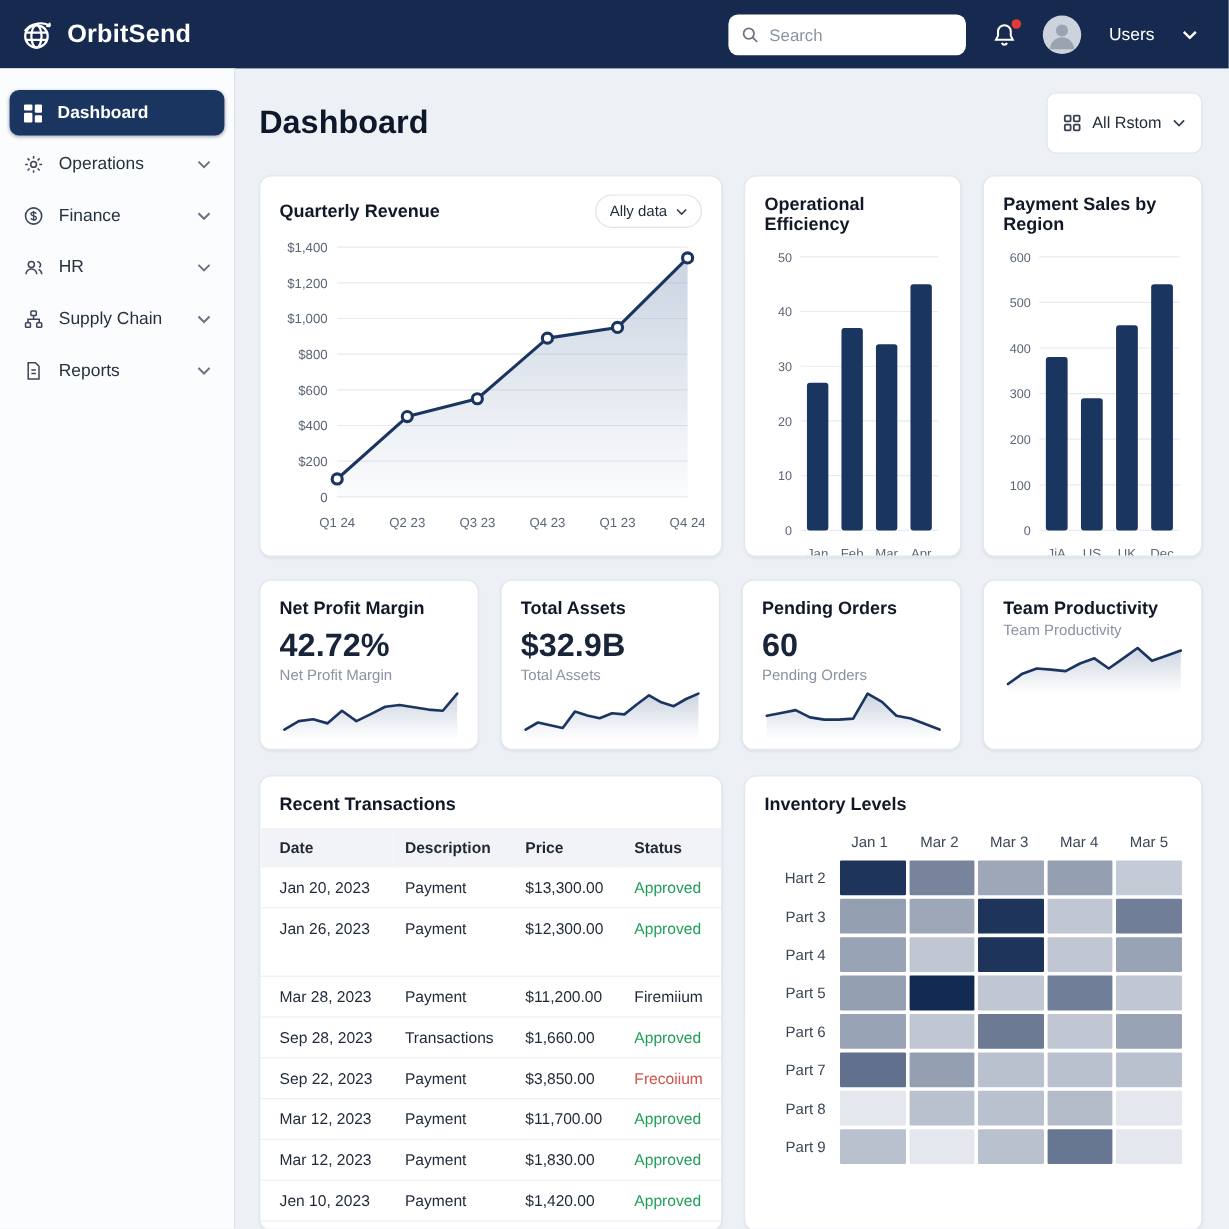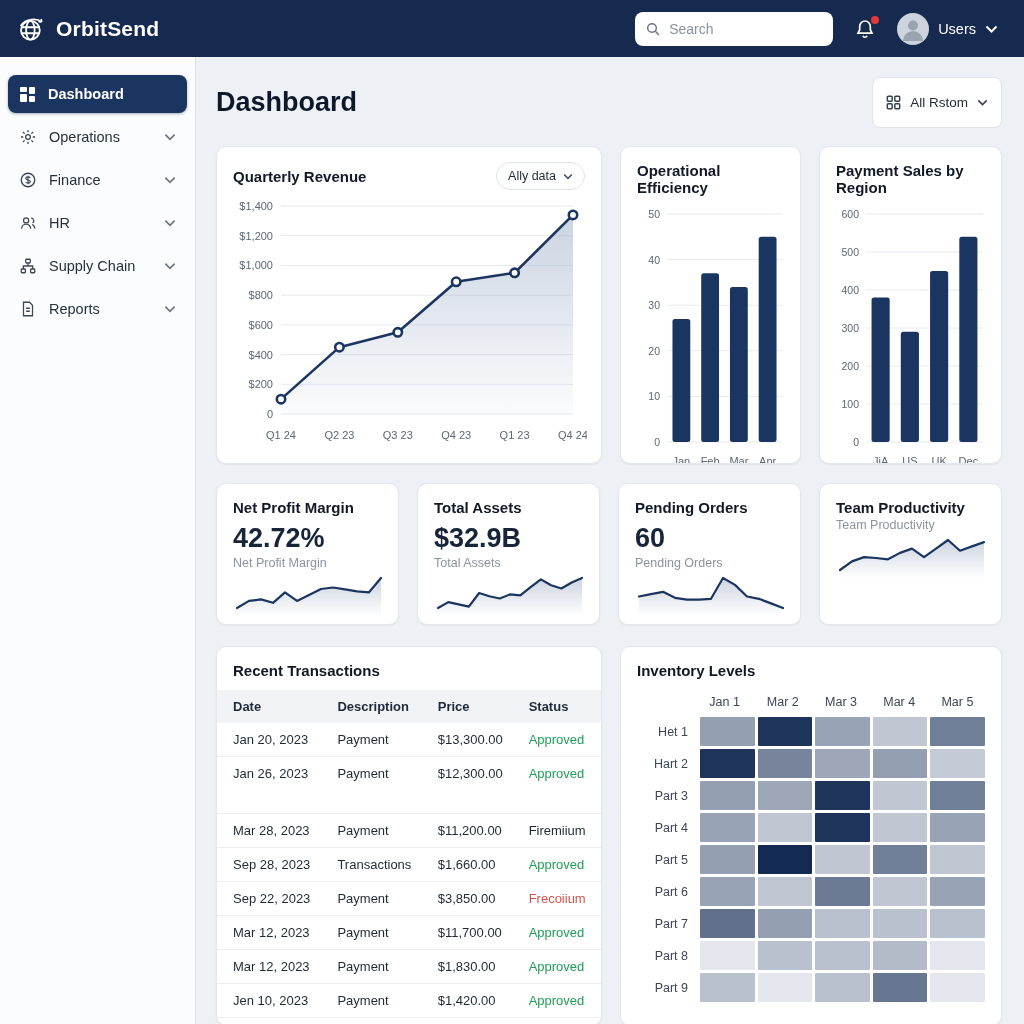--- a/index.html
+++ b/index.html
@@ -9,21 +9,21 @@
 
   
   .navbar { height:57px; background:#16294e; display:flex; align-items:center; padding:0 26px 0 16px; }
   .brand { display:flex; align-items:center; gap:10px; color:#fff; font-size:21px; font-weight:bold; letter-spacing:.2px; }
   .nav-right { margin-left:auto; display:flex; align-items:center; gap:20px; }
   .search { width:198px; height:34px; background:#fff; border-radius:8px; display:flex; align-items:center; gap:8px; padding:0 10px; }
   .search input { border:none; outline:none; font-size:14px; width:100%; color:#374151; background:transparent; font-family:"Liberation Sans",sans-serif; }
   .search input::placeholder { color:#8a93a3; }
   .bell { position:relative; width:24px; height:24px; cursor:pointer; }
   .bell .dot { position:absolute; top:-1px; right:-2px; width:8px; height:8px; background:#e03a3a; border-radius:50%; }
-  .user-wrap { display:flex; align-items:center; gap:9px; cursor:pointer; }
+  .user-wrap { display:flex; align-items:center; gap:23px; cursor:pointer; }
   .avatar { width:32px; height:32px; border-radius:50%; background:#cdd3dc; overflow:hidden; display:flex; align-items:center; justify-content:center; }
   .user-label { color:#fff; font-size:14.5px; }
 
   
   .layout { display:flex; height:967px; }
   .sidebar { width:196px; background:#fbfcfe; border-right:1px solid #dde2e9; padding:18px 8px 0 8px; flex-shrink:0; }
   .side-item { height:38px; display:flex; align-items:center; gap:12px; padding:0 11px; border-radius:8px; color:#26313f; font-size:14.5px; margin-bottom:5px; cursor:pointer; }
   .side-item.active { background:#1b3561; color:#fff; font-weight:bold; box-shadow:0 1px 3px rgba(10,25,60,.35); }
   .side-item .chev { margin-left:auto; display:flex; }
   .icon { display:inline-flex; align-items:center; justify-content:center; }
@@ -464,28 +464,20 @@
         <div class="card-title">Inventory Levels</div>
         <div class="hm-head" id="hm-head">
             <div class="hm-col">Jan 1</div>
             <div class="hm-col">Mar 2</div>
             <div class="hm-col">Mar 3</div>
             <div class="hm-col">Mar 4</div>
             <div class="hm-col">Mar 5</div>
           </div>
         <div id="hm-body">
             <div class="hm-row">
-       <div class="hm-rowlabel">Het 1</div>
-       <div class="hm-cell" style="background:rgb(148,159,178)"></div>
-              <div class="hm-cell" style="background:rgb(30,52,90)"></div>
-              <div class="hm-cell" style="background:rgb(152,163,181)"></div>
-              <div class="hm-cell" style="background:rgb(192,199,211)"></div>
-              <div class="hm-cell" style="background:rgb(112,126,151)"></div>
-     </div>
-            <div class="hm-row">
        <div class="hm-rowlabel">Hart 2</div>
        <div class="hm-cell" style="background:rgb(30,52,90)"></div>
               <div class="hm-cell" style="background:rgb(119,132,156)"></div>
               <div class="hm-cell" style="background:rgb(157,167,184)"></div>
               <div class="hm-cell" style="background:rgb(148,159,178)"></div>
               <div class="hm-cell" style="background:rgb(197,203,214)"></div>
      </div>
             <div class="hm-row">
        <div class="hm-rowlabel">Part 3</div>
        <div class="hm-cell" style="background:rgb(148,159,178)"></div>

